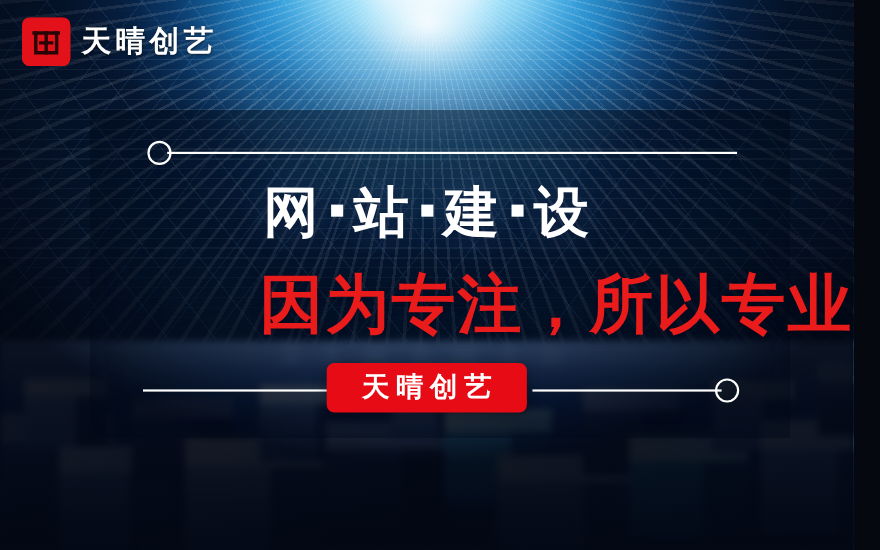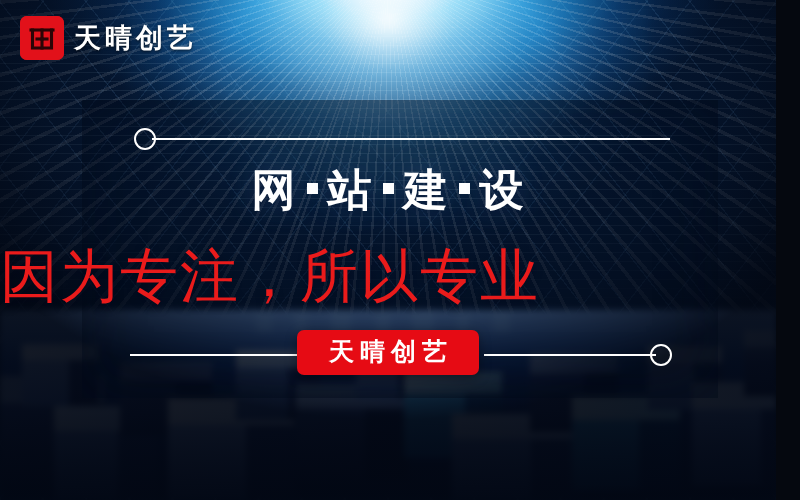--- a/index.html
+++ b/index.html
@@ -184,38 +184,38 @@
     font-size:10.5px; font-weight:700; color:#ffffff;
     letter-spacing:2.1px;
     text-shadow:0 1px 2px rgba(0,0,0,.65);
   }
 
   
 
   .headline{
     position:absolute; left:0; right:0; top:168px;
     text-align:center;
-    font-size:44px; line-height:1; font-weight:700;
+    font-size:50px; line-height:1; font-weight:700;
     color:#ffffff;
     letter-spacing:1px;
     text-shadow:0 3px 12px rgba(0,10,40,.65), 0 0 26px rgba(120,195,255,.25);
     white-space:nowrap;
   }
   .headline .sep{
     display:inline-block;
     width:11px; height:11px;
     background:#ffffff;
     vertical-align:middle;
     margin:0 10px 10px 10px;
   }
 
   .subheadline{
     position:absolute; left:0; right:0; top:247px;
-    text-align:left;
-    font-size:58px; line-height:1; font-weight:400;
+    text-align:right;
+    font-size:58px; line-height:1; font-weight:700;
     color:#ea1b1b;
     letter-spacing:2px;
     text-shadow:0 3px 10px rgba(0,5,25,.55);
     white-space:nowrap;
   }
 
   
 
   .badge{
     position:absolute; left:50%; top:330px;

